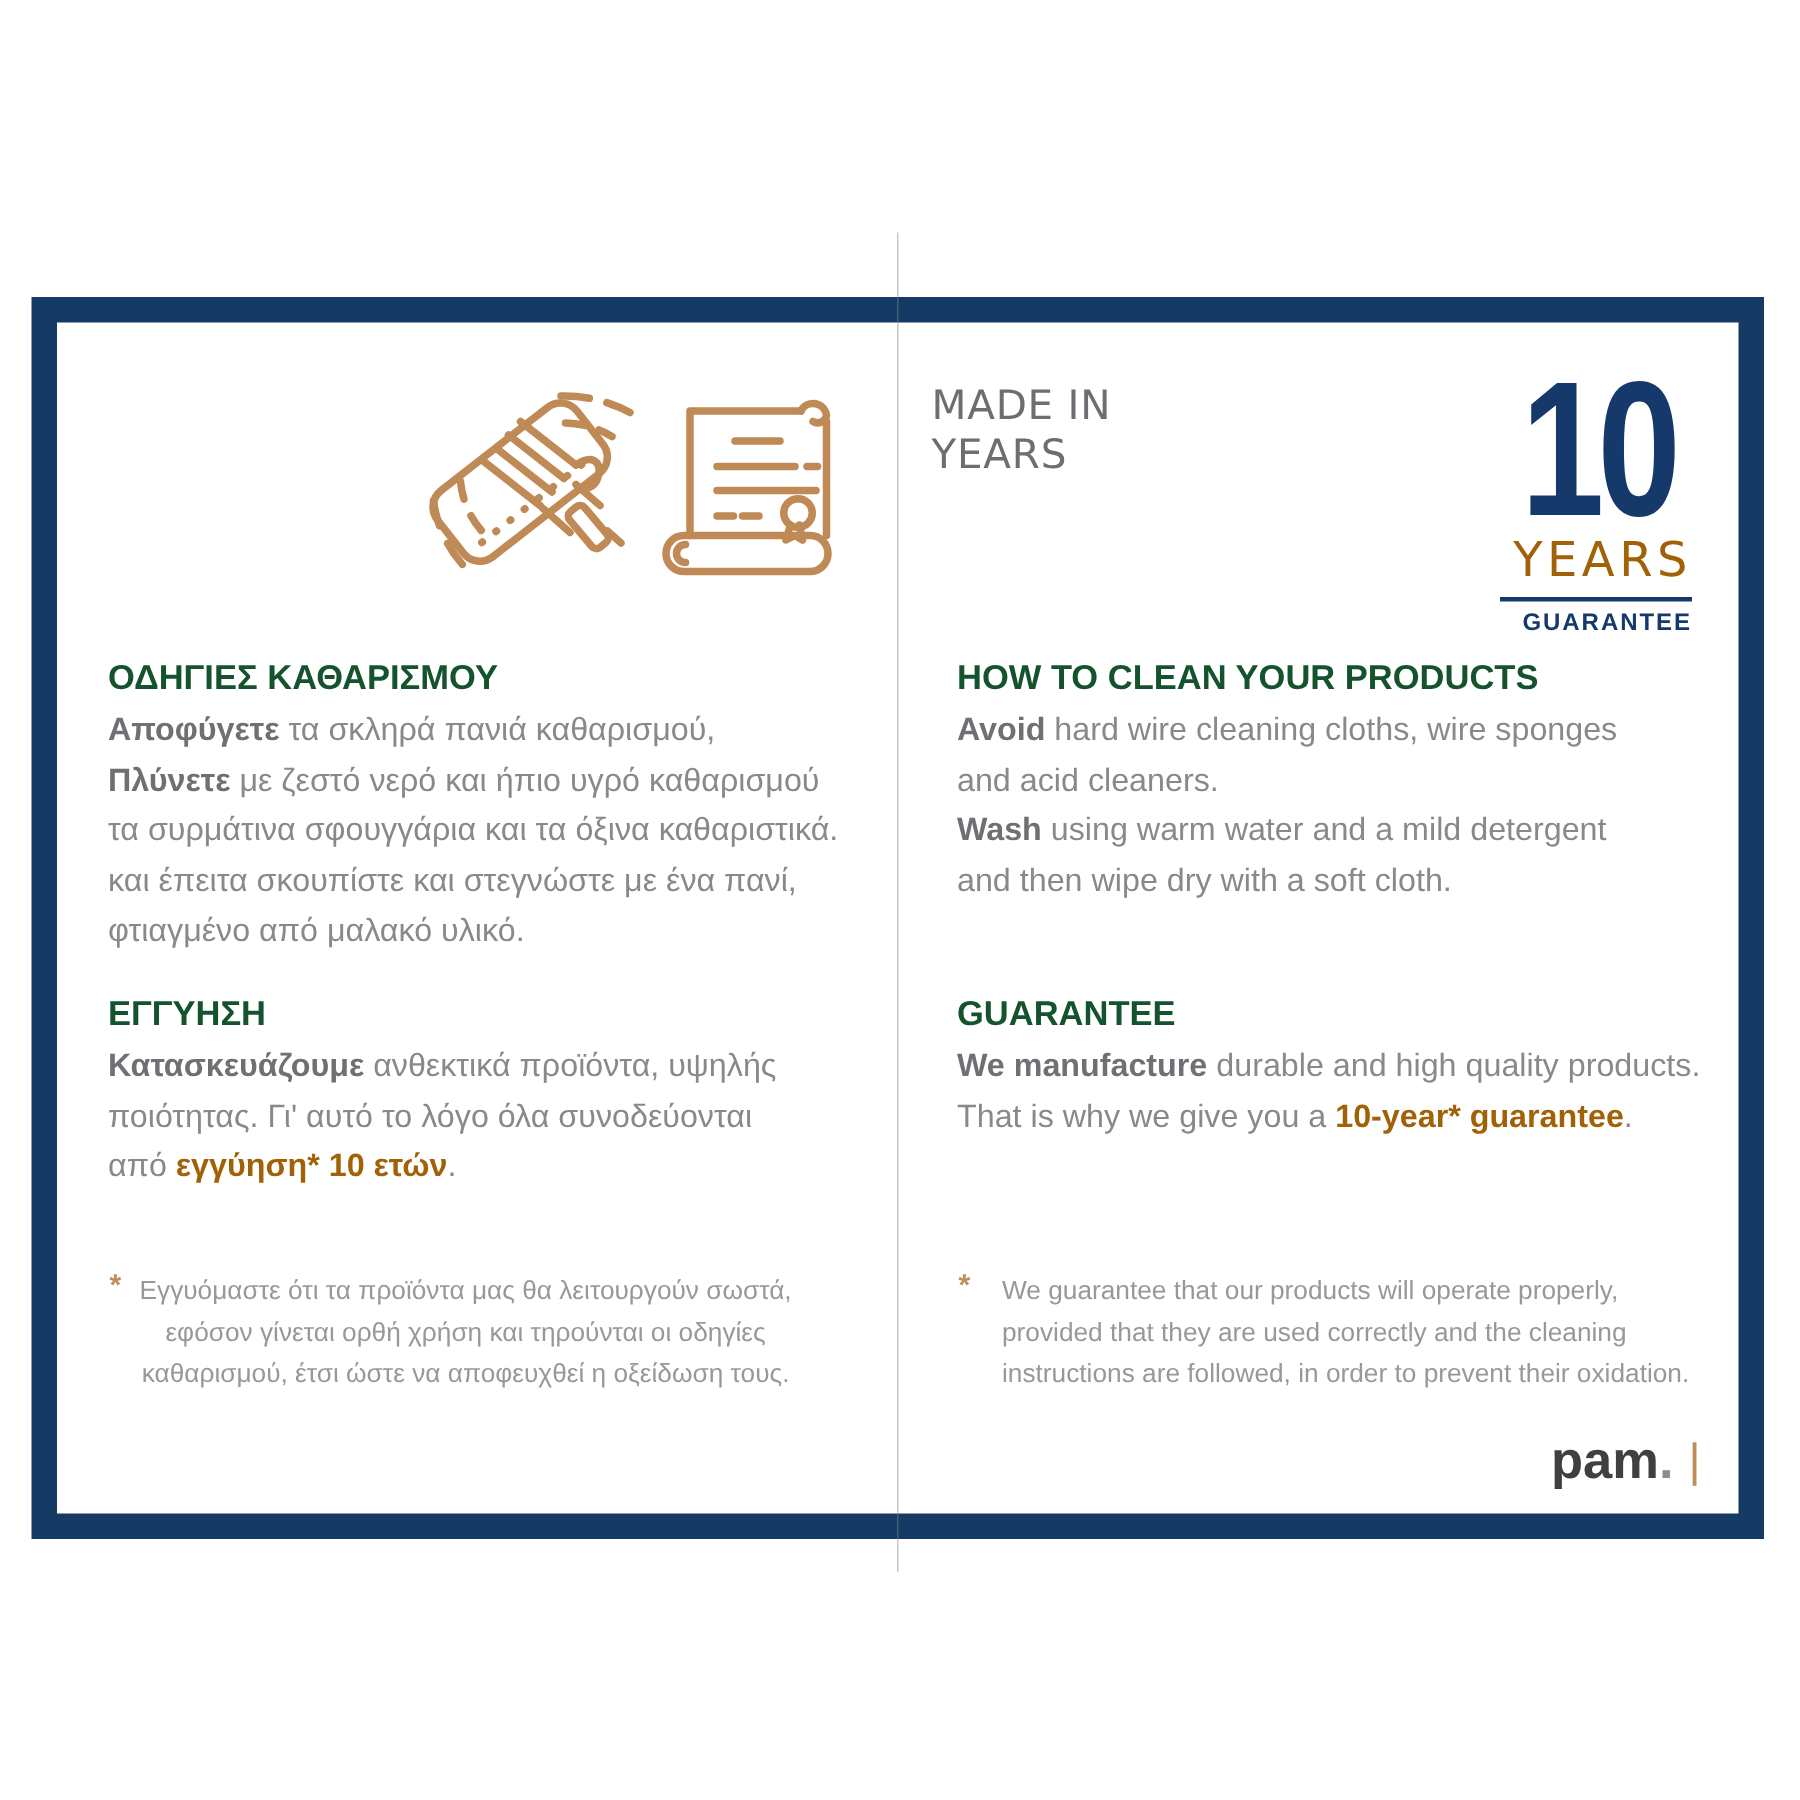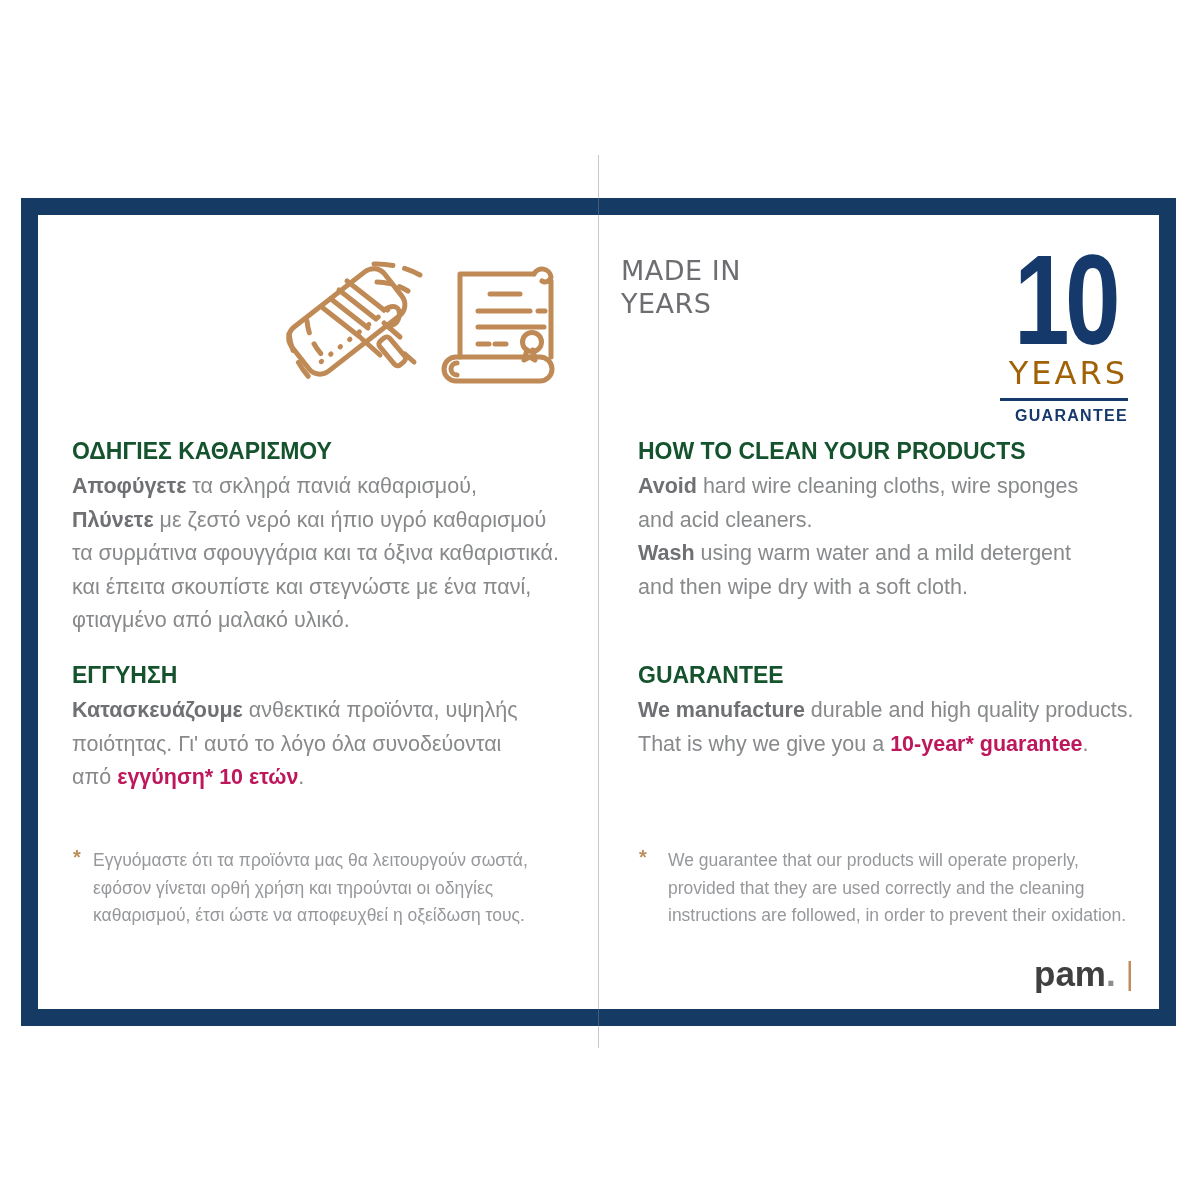--- a/index.html
+++ b/index.html
@@ -32,24 +32,24 @@
   .pos-h-guar-el{left:72px;top:662px;}
   .pos-h-guar-en{left:638px;top:662px;}
 
   .body-par{position:absolute;font-size:21.5px;line-height:33.5px;color:#87898b;}
   .pos-p-clean-el{left:72px;top:470px;}
   .pos-p-clean-en{left:638px;top:470px;}
   .pos-p-guar-el{left:72px;top:694px;}
   .pos-p-guar-en{left:638px;top:694px;}
   .line{display:block;white-space:nowrap;}
   .lead{font-weight:bold;color:#6e7073;}
-  .em-tan{font-weight:bold;color:#be185d;}
+  .em-tan{font-weight:bold;color:#a16207;}
 
   .footnote{position:absolute;font-size:17.5px;line-height:27.5px;color:#96989b;}
-  .pos-fn-el{left:93px;top:847px;}
+  .pos-fn-el{left:93px;top:847px;text-align:center;}
   .pos-fn-en{left:668px;top:847px;}
   .fn-star{position:absolute;font-size:20px;font-weight:bold;color:#c08d5c;}
   .pos-star-el{left:73px;top:846px;}
   .pos-star-en{left:639px;top:846px;}
 
   .brand{position:absolute;left:1034px;top:956px;display:flex;align-items:flex-start;}
   .brand-name{font-size:35px;line-height:36px;font-weight:bold;color:#404040;}
   .brand-dot{font-size:35px;line-height:36px;font-weight:bold;color:#8a8d91;}
   .brand-bar{font-size:31px;line-height:36px;color:#c08d5c;margin-left:10px;}
 </style>

